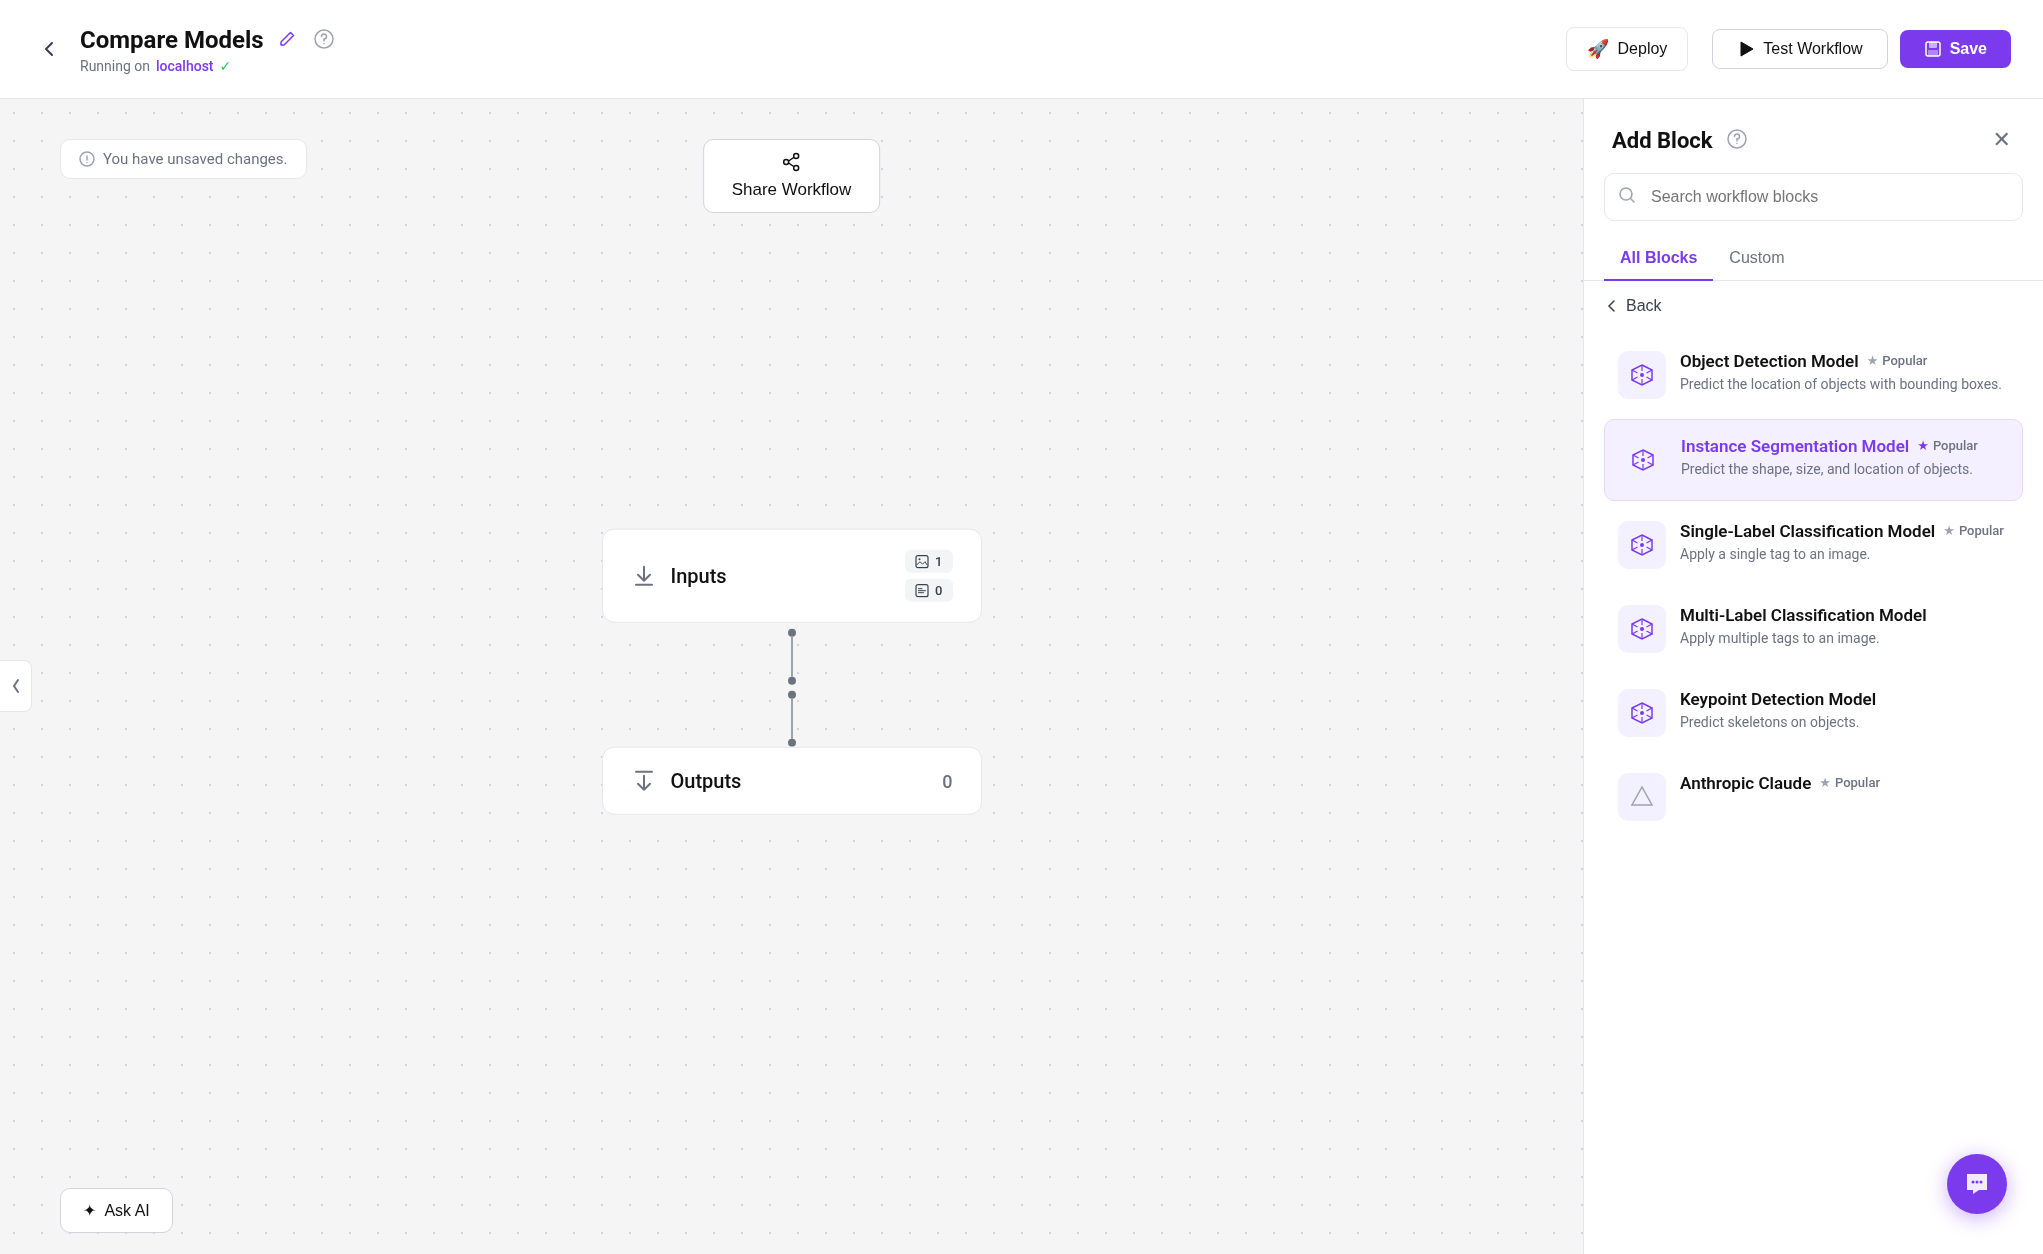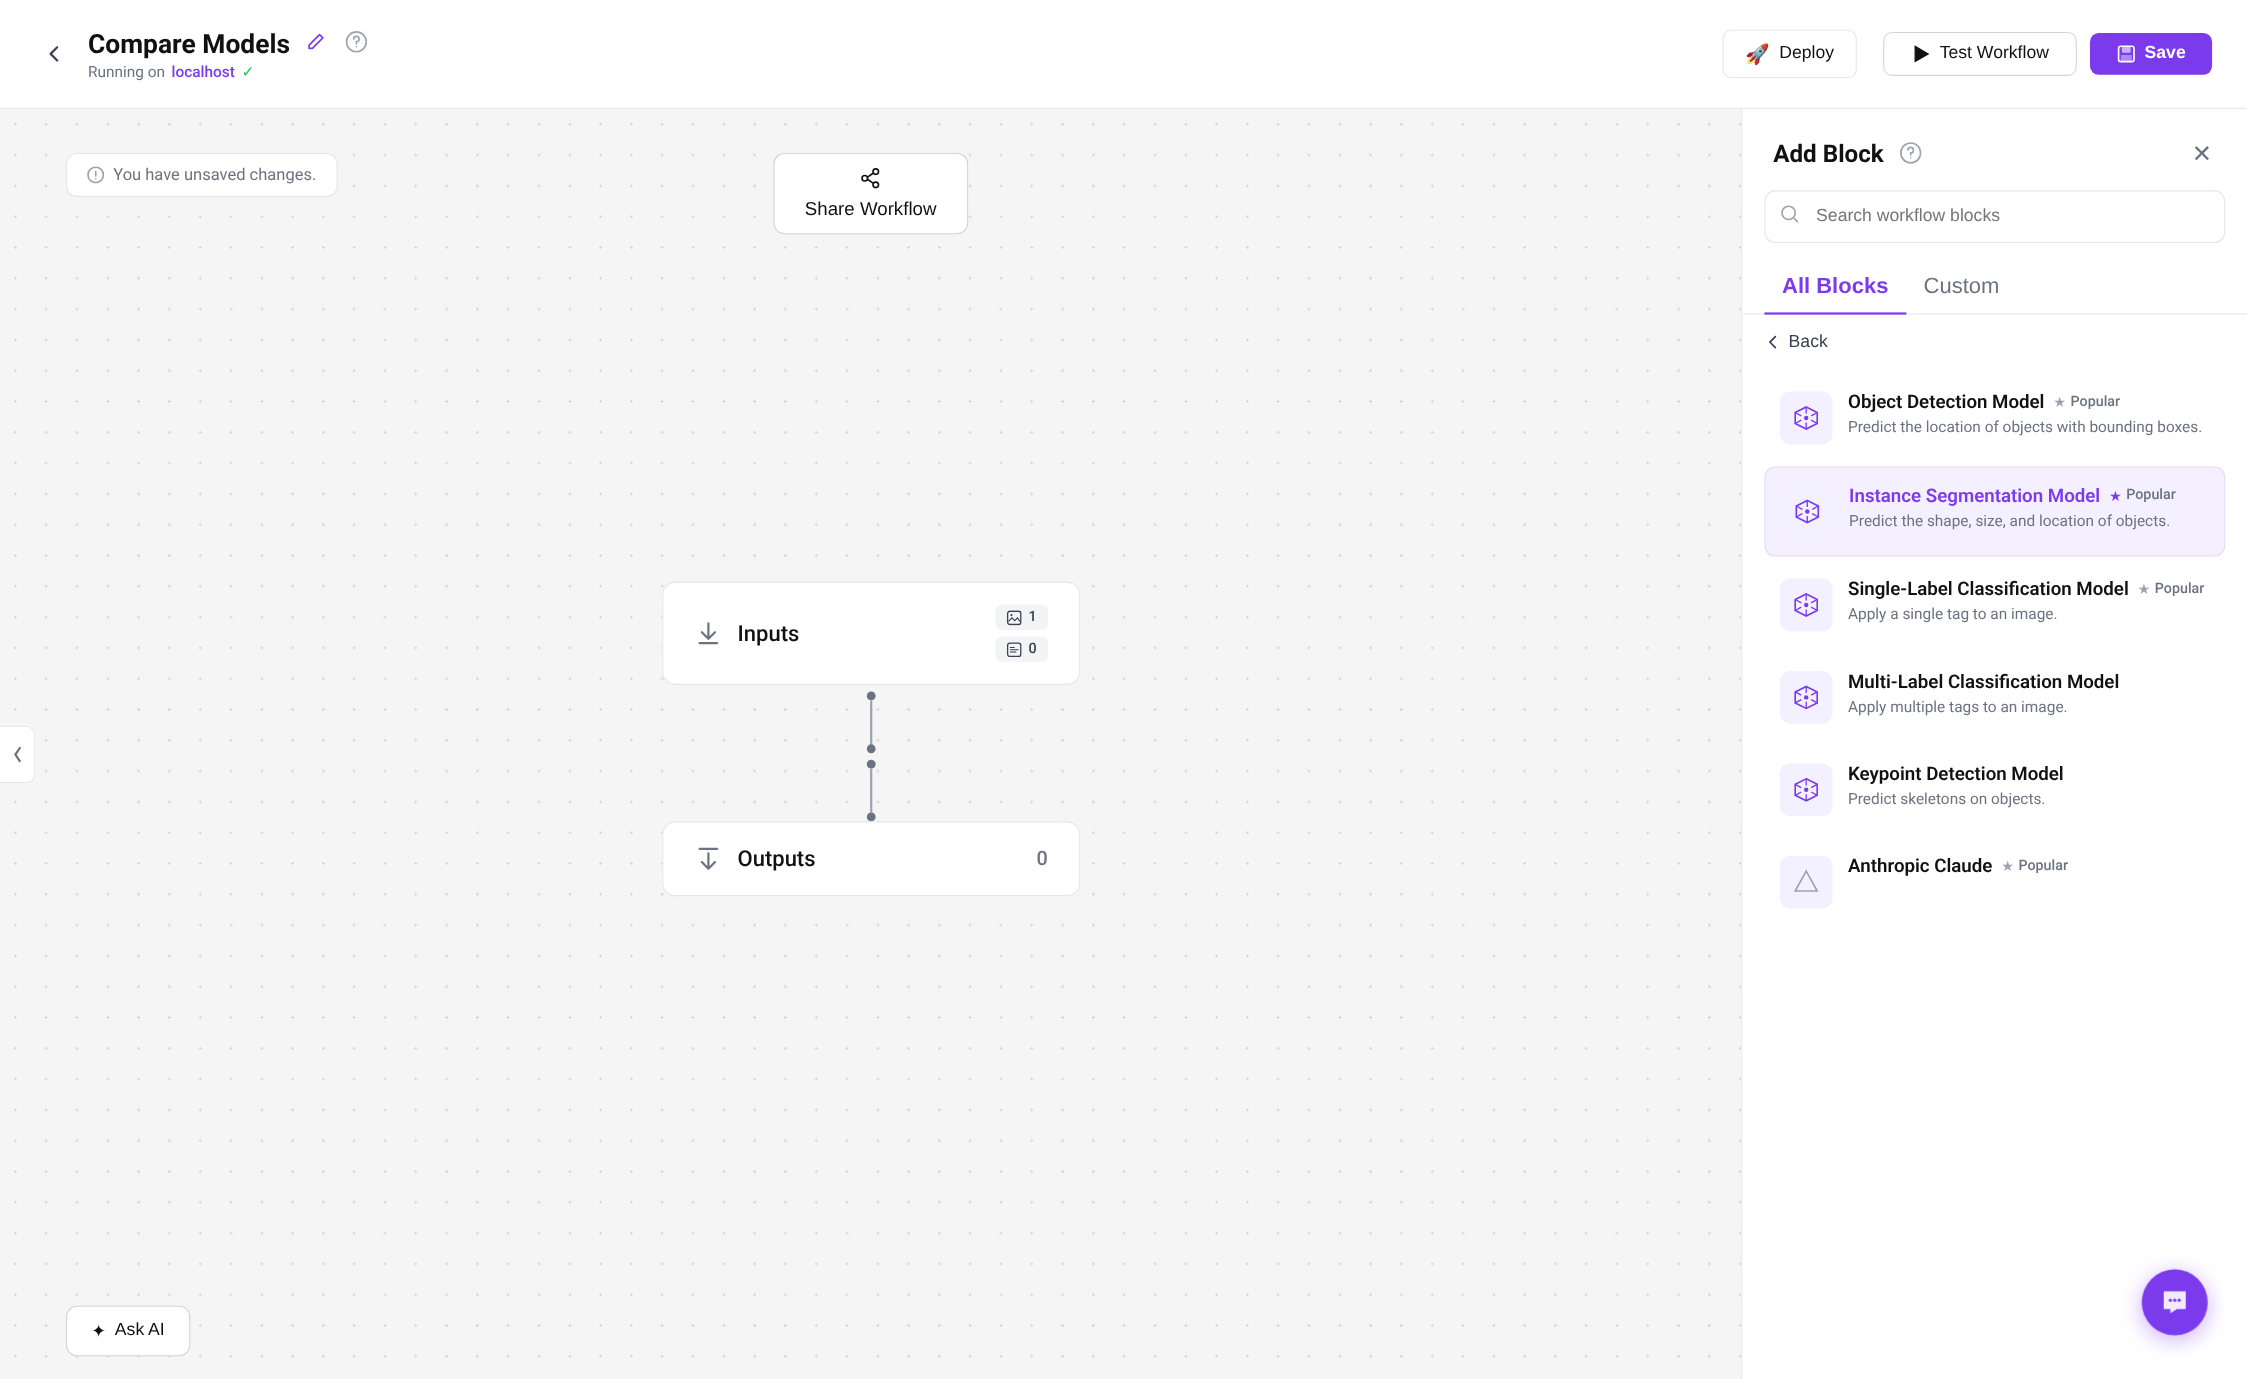--- a/index.html
+++ b/index.html
@@ -135,21 +135,21 @@
     .search-box input {
       width: 100%; padding: 14px 16px 14px 46px;
       border: 1.5px solid #e5e7eb; border-radius: 10px;
       font-size: 16px; color: #6b7280; outline: none;
       background: #fff;
     }
     .search-icon { position: absolute; left: 14px; top: 50%; transform: translateY(-50%); color: #9ca3af; font-size: 18px; }
 
     .tabs { display: flex; gap: 0; padding: 0 20px; border-bottom: 1.5px solid #e5e7eb; margin-bottom: 0; }
     .tab {
-      padding: 12px 16px; font-size: 20px; font-weight: 500; color: #6b7280;
+      padding: 12px 16px; font-size: 16px; font-weight: 500; color: #6b7280;
       cursor: pointer; border-bottom: 2px solid transparent; margin-bottom: -1.5px;
       background: none; border-top: none; border-left: none; border-right: none;
     }
     .tab.active { color: #7c3aed; border-bottom-color: #7c3aed; font-weight: 600; }
 
     .panel-body { flex: 1; overflow-y: auto; padding: 16px 20px; }
 
     .back-link {
       display: flex; align-items: center; gap: 6px; color: #374151;
       font-size: 16px; font-weight: 500; cursor: pointer; margin-bottom: 20px;

